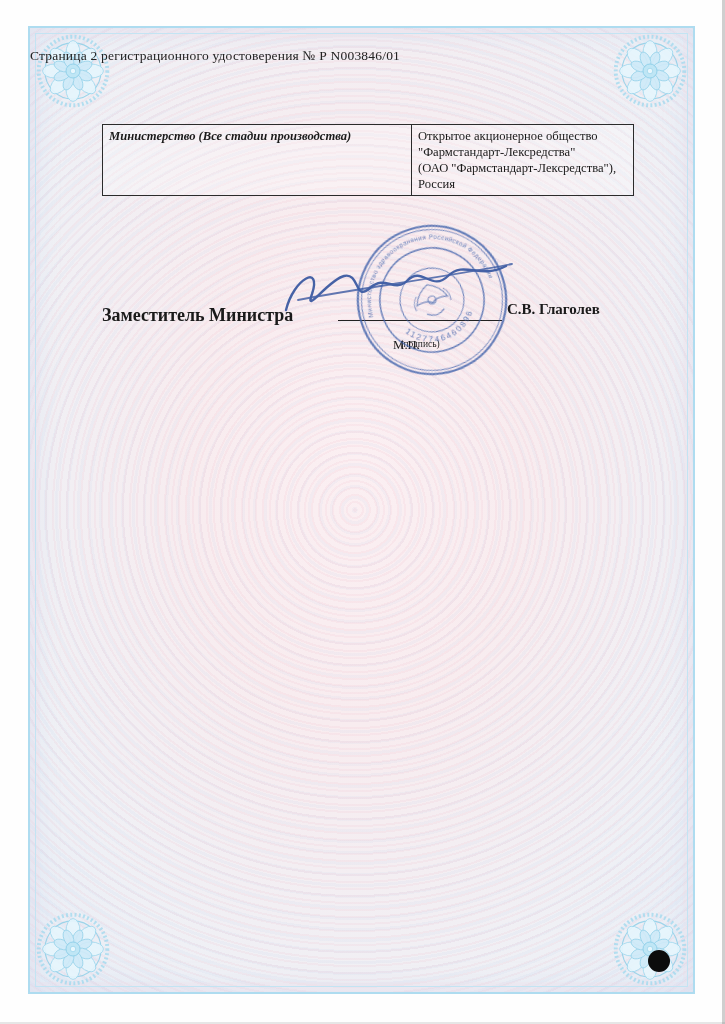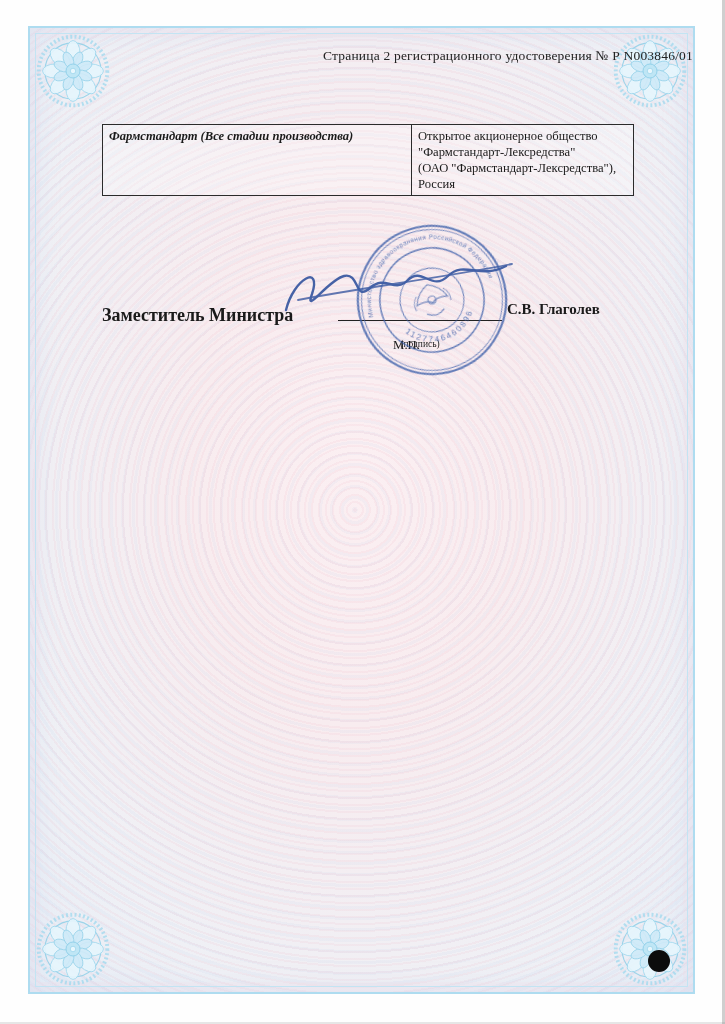--- a/index.html
+++ b/index.html
@@ -22,21 +22,21 @@
     content:"";position:absolute;inset:5px;border:1px solid #c3e4f3;pointer-events:none;
   }
   .rosette{position:absolute;width:78px;height:78px;}
   .rosette.tl{left:4px;top:4px;}
   .rosette.tr{right:4px;top:4px;}
   .rosette.bl{left:4px;bottom:4px;}
   .rosette.br{right:4px;bottom:4px;}
   .defs{position:absolute;width:0;height:0;overflow:hidden;}
 
   .header{
-    position:absolute;left:0;right:0;top:20px;text-align:right;
+    position:absolute;left:0;right:0;top:20px;text-align:left;
     font-size:13.5px;letter-spacing:0.2px;color:#222;
   }
   .reg-table{
     position:absolute;left:72px;top:96px;width:532px;
     border-collapse:collapse;table-layout:fixed;
   }
   .reg-table td{
     border:1.2px solid #2b2b2b;vertical-align:top;
     padding:3px 6px;font-size:12.6px;line-height:1.28;
     background:rgba(255,255,255,0.25);
@@ -111,21 +111,21 @@
       </svg>
     <svg class="rosette br">
         <use href="#rosette"></use>
       </svg>
 
     <div class="header">Страница 2 регистрационного удостоверения № Р N003846/01</div>
 
     <table class="reg-table">
       <tbody>
         <tr>
-          <td class="t-label">Фармстандарт (Все стадии производства)</td>
+          <td class="t-label">Министерство (Все стадии производства)</td>
           <td class="t-value">Открытое акционерное общество
 "Фармстандарт-Лексредства"
 (ОАО "Фармстандарт-Лексредства"),
 Россия</td>
         </tr>
       </tbody>
     </table>
 
     <div class="minister">Заместитель Министра</div>
     <div class="sig-line"></div>

